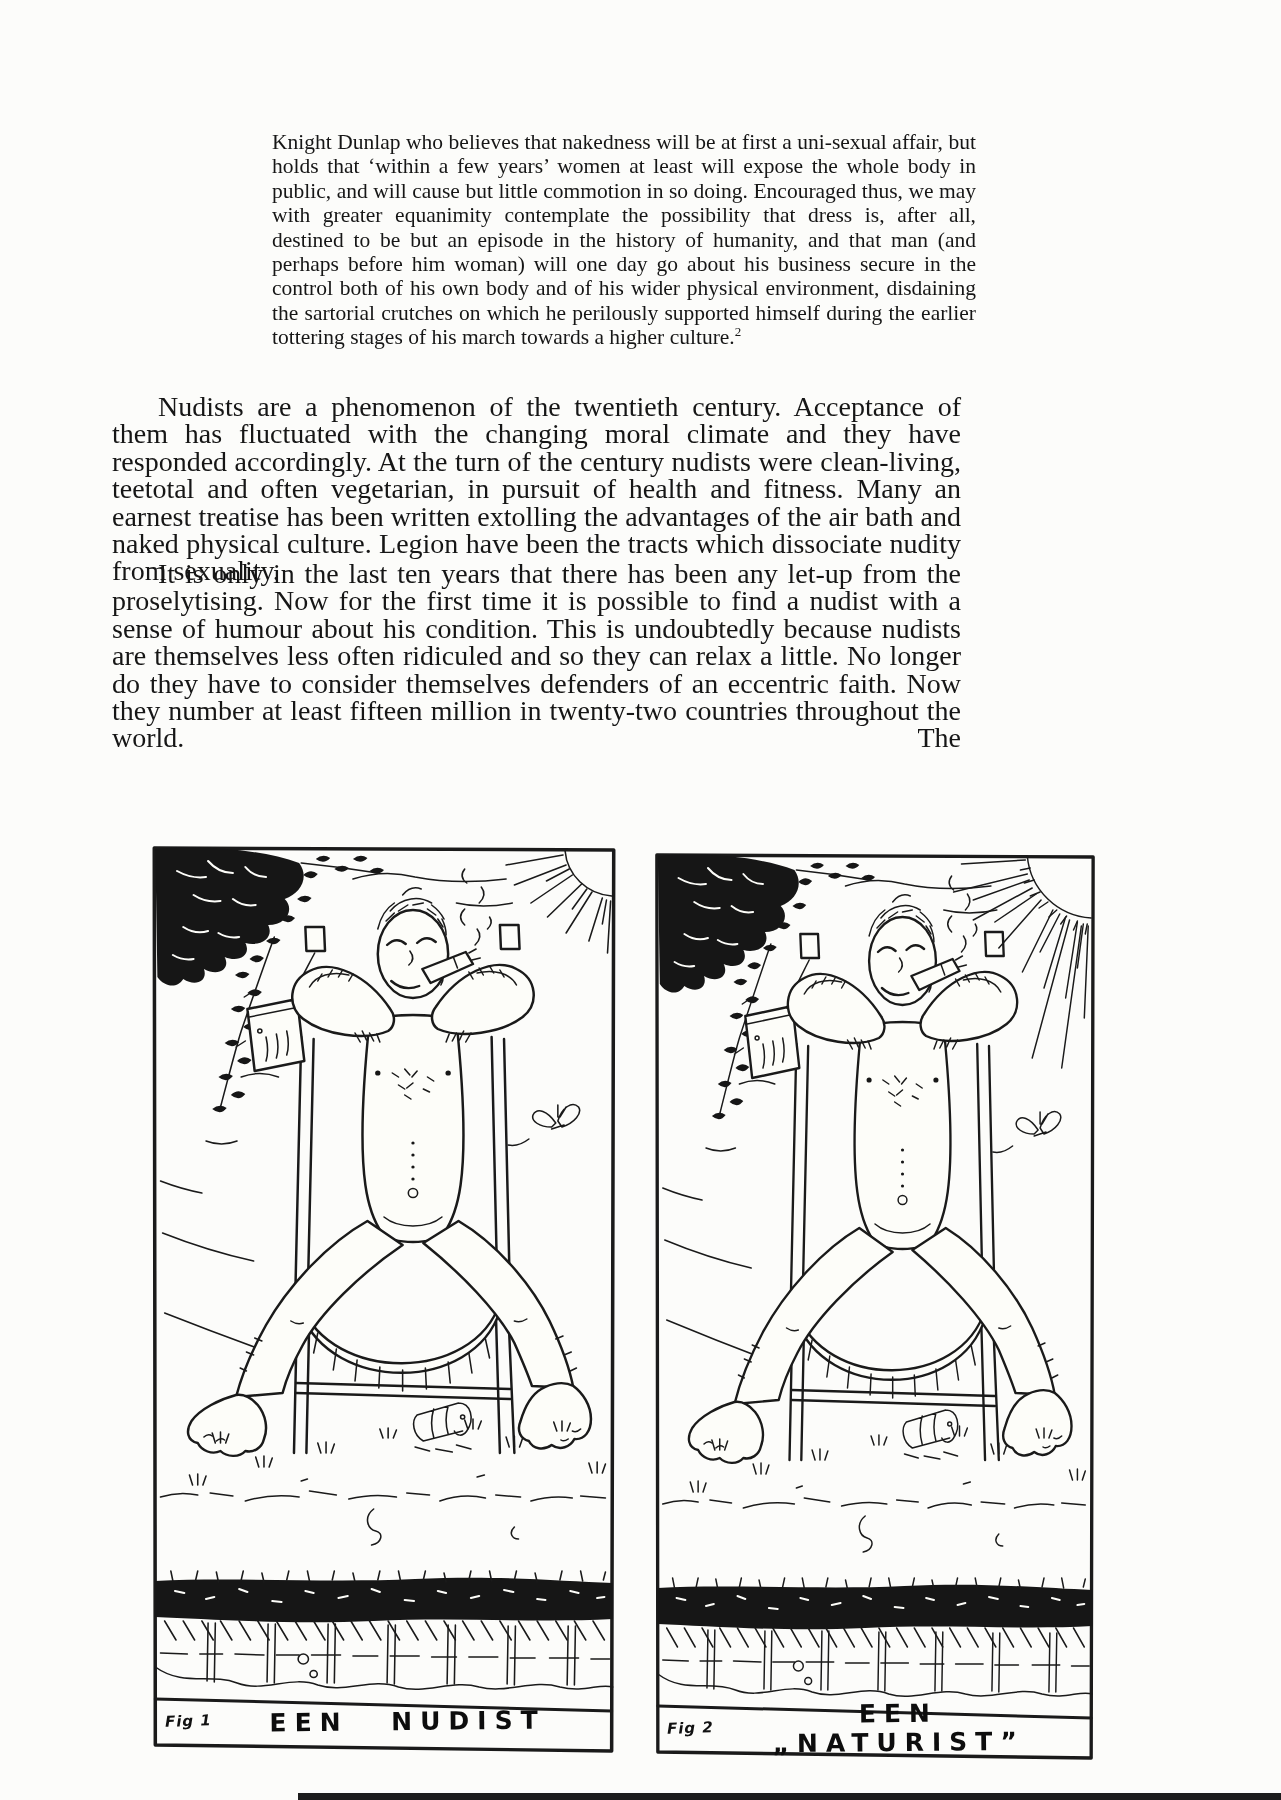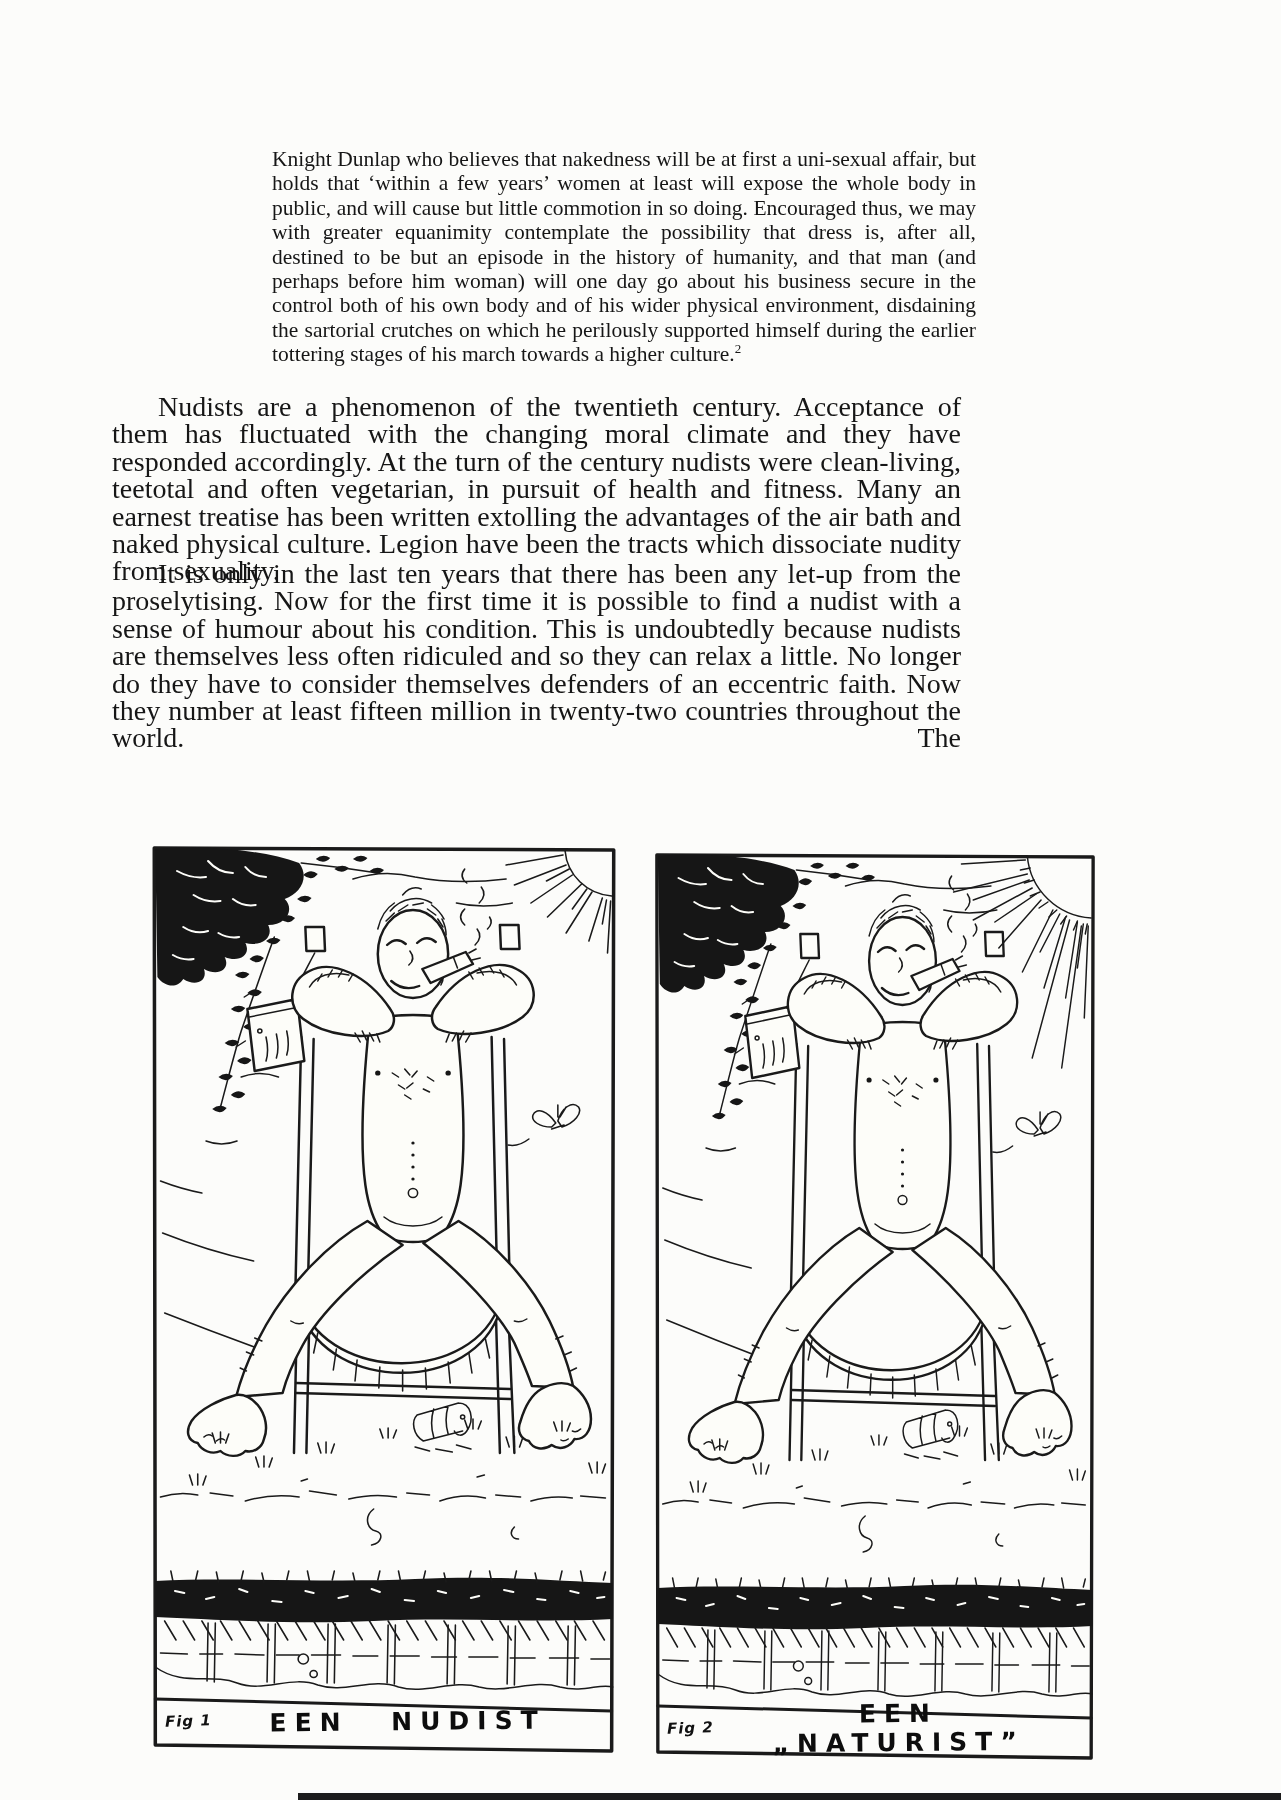--- a/index.html
+++ b/index.html
@@ -3,21 +3,21 @@
 <meta charset="utf-8">
 <style>
   html,body { margin:0; padding:0; background:#ffffff; }
   .page {
     position:relative; width:1281px; height:1800px;
     background:#fcfcfa; overflow:hidden;
     font-family:"Liberation Serif","DejaVu Serif",serif; color:#161616;
   }
   .quote {
     position:absolute; left:272px; top:130px; width:704px;
-    font-size:21.5px; line-height:24.4px; text-align:justify;margin-top:17px;
+    font-size:21.5px; line-height:24.4px; text-align:justify;
   }
   .quote sup { font-size:13px; line-height:0; }
   p.body { position:absolute; margin:0; left:112px; width:849px;
     font-size:28px; line-height:27.4px; text-align:justify; text-indent:46px; }
   .p1 { top:393px; }
   .p2 { top:560px; text-align-last:justify; }
   .figures { position:absolute; left:0; top:0; width:100%; height:100%; pointer-events:none; }
   .panel { position:absolute; margin:0; }
   .panel-1 { left:146px; top:841px; width:476px; height:915px; }
   .panel-2 { left:649px; top:848px; width:452px; height:915px; }

